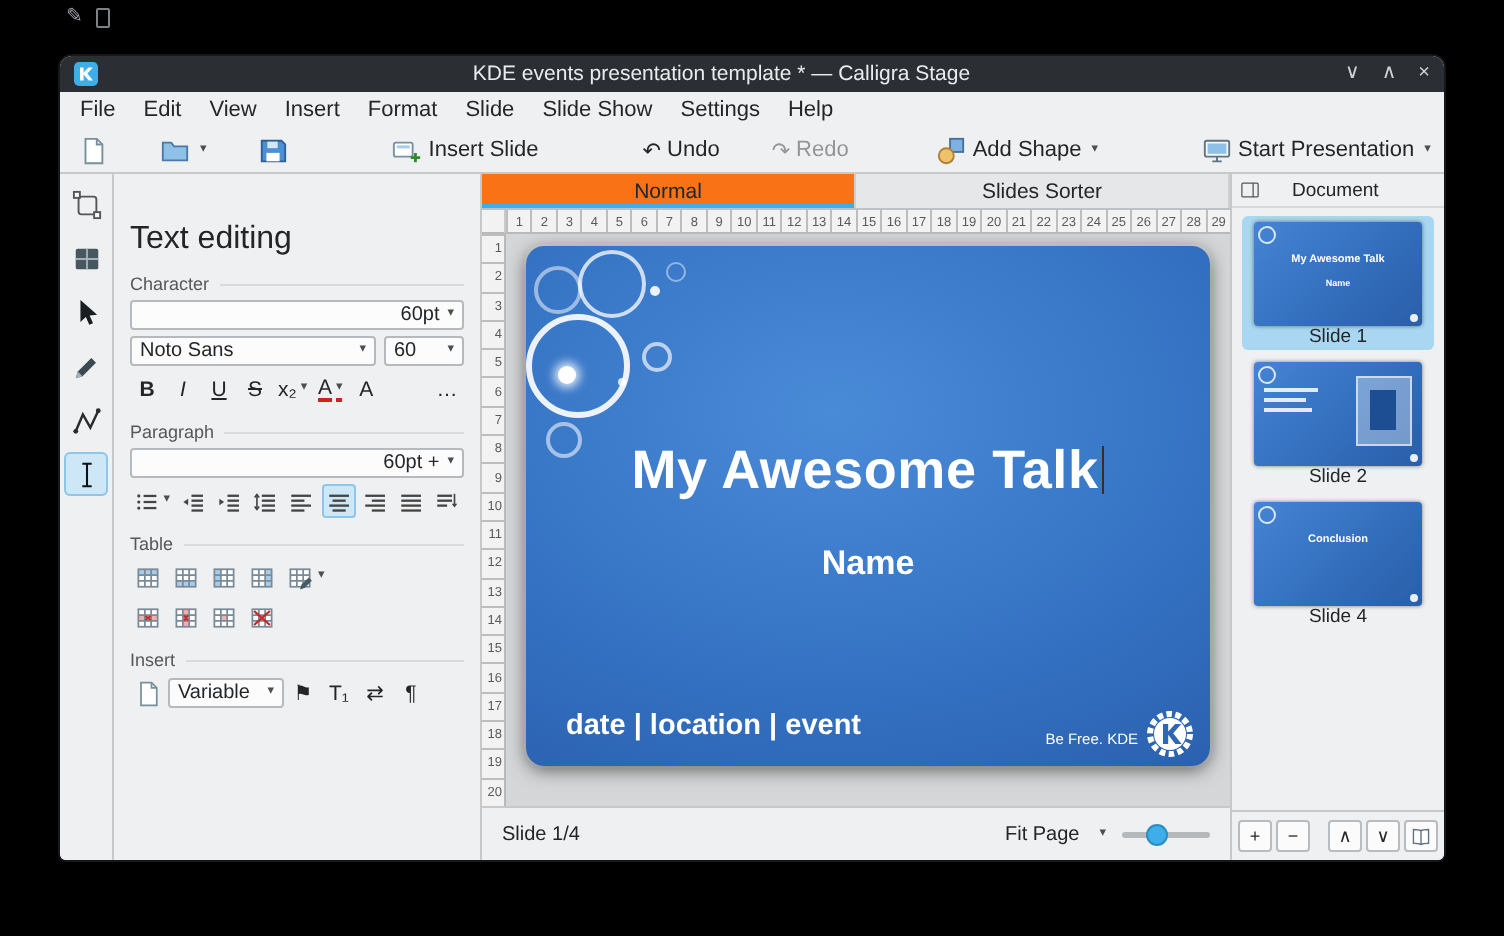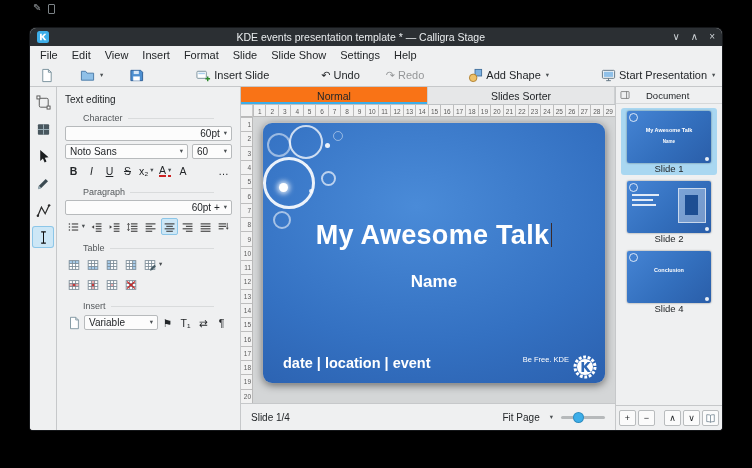--- a/index.html
+++ b/index.html
@@ -27,42 +27,42 @@
   .disabled{opacity:.45}
   .chev{font-size:6.5px;color:#4a4f52;margin-left:2px;line-height:1}
 
   .main{flex:1;display:flex;min-height:0}
   .toolstrip{width:26px;background:#eff0f1;border-right:1px solid #c6c8ca;display:flex;flex-direction:column;align-items:center;padding-top:5px;gap:7px;flex:none}
   .tool{width:20px;height:20px;display:flex;align-items:center;justify-content:center;border-radius:2px}
   .tool svg{width:15px;height:15px}
   .tool.active{background:#cde7f6;box-shadow:0 0 0 1px #8cc6e8}
 
   .options{width:184px;border-right:1px solid #c6c8ca;padding:6px 8px;box-sizing:border-box;background:#eff0f1;flex:none;overflow:hidden}
-  .options-title{font-size:10px;color:#232629;margin:1px 0 7px}
-  .sec{display:flex;align-items:center;gap:5px;font-size:9px;color:#54585b;margin:8px 18px 3px}
+  .options-title{font-size:16px;color:#232629;margin:18px 0 7px}
+  .sec{display:flex;align-items:center;gap:5px;font-size:9px;color:#54585b;margin:8px 0 3px}
   .sec::after{content:"";flex:1;height:1px;background:#d9dbdc}
   .combo{display:flex;align-items:center;border:1px solid #b7babc;background:#fcfcfc;height:15px;font-size:10px;color:#232629;padding:0 4px;border-radius:2px;box-sizing:border-box}
   .combo .chev{margin-left:4px}
   .combo.full{width:100%}
   .combo.right span.val{margin-left:auto}
   .row{display:flex;gap:4px;margin-top:3px}
   .grow{flex:1;min-width:0}
   .combo .val{white-space:nowrap;overflow:hidden}
   .size-combo{width:40px;flex:none}
   .btnrow{display:flex;align-items:center;gap:1px;margin-top:3px}
   .tbtn{height:17px;min-width:17px;border:1px solid transparent;background:transparent;display:inline-flex;align-items:center;justify-content:center;font-size:10.5px;color:#232629;padding:0 1px;border-radius:2px;font-family:"Liberation Sans",sans-serif}
   .tbtn svg{width:14px;height:14px}
   .tbtn.active{background:#cde7f6;border-color:#8cc6e8}
   .tbtn.push{margin-left:auto}
   .tbtn.fw{font-weight:bold}
   .tbtn.it{font-style:italic}
   .tbtn.un span{text-decoration:underline}
   .tbtn.st span{text-decoration:line-through}
   .tbtn.color span{border-bottom:2px solid #cc2222;line-height:10px}
-  .insert-row .combo{width:74px}
+  .insert-row .combo{width:58px}
 
   .center{flex:1;display:flex;flex-direction:column;min-width:0;background:#d4d6d7}
   .tabs{height:17px;display:flex;background:#e6e7e8;border-bottom:1px solid #bfc2c4;flex:none}
   .tab{flex:1;display:flex;align-items:center;justify-content:center;font-size:10.5px;color:#232629;border-right:1px solid #cdd0d2;position:relative}
   .tab.active{background:#f97316}
   .tab.active::after{content:"";position:absolute;left:0;right:0;bottom:0;height:2px;background:#3daee9}
   .ruler-row{display:flex;height:12px;flex:none}
   .corner{width:12px;height:12px;background:#f2f2f2;border-right:1px solid #c9c9c9;border-bottom:1px solid #b9b9b9;box-sizing:border-box}
   .h-ruler{flex:1;background:#f2f2f2;border-bottom:1px solid #b9b9b9;display:flex;overflow:hidden;box-sizing:border-box}
   .h-ruler span{flex:1;font-size:6.5px;color:#5a5a5a;border-left:1px solid #bdbdbd;display:flex;align-items:flex-end;justify-content:center;line-height:1.4;min-width:0}
@@ -79,21 +79,21 @@
   .b4{left:58px;top:48px;width:11px;height:11px;border-color:rgba(255,255,255,.65)}
   .b5{left:62px;top:20px;width:5px;height:5px;border:none;background:rgba(255,255,255,.9)}
   .b6{left:10px;top:88px;width:14px;height:14px;border-color:rgba(255,255,255,.55)}
   .b7{left:46px;top:66px;width:4px;height:4px;border:none;background:rgba(255,255,255,.8)}
   .b8{left:70px;top:8px;width:8px;height:8px;border-width:1.5px;border-color:rgba(255,255,255,.45)}
   .b9{left:16px;top:60px;width:9px;height:9px;border:none;background:#fff;box-shadow:0 0 5px 2px rgba(255,255,255,.8)}
   .slide-title{position:absolute;top:97px;left:0;right:0;text-align:center;color:#fff;font-size:27px;font-weight:bold;letter-spacing:.3px}
   .caret{display:inline-block;width:1px;height:24px;background:#3b2b2b;vertical-align:-3px;margin-left:2px}
   .slide-subtitle{position:absolute;top:149px;left:0;right:0;text-align:center;color:#fff;font-size:17px;font-weight:bold}
   .slide-footer{position:absolute;left:20px;bottom:12px;color:#fff;font-size:14.5px;font-weight:bold}
-  .slide-brand{position:absolute;right:36px;bottom:19px;color:#fff;font-size:7.5px}
+  .slide-brand{position:absolute;right:36px;bottom:9px;color:#fff;font-size:7.5px}
   .kde-logo{position:absolute;right:8px;bottom:4px;width:24px;height:24px}
 
   .statusbar{height:26px;border-top:1px solid #c6c8ca;background:#eff0f1;display:flex;align-items:center;padding:0 10px;font-size:10px;color:#232629;gap:8px;flex:none}
   .sb-spacer{flex:1}
   .slider{width:44px;height:3px;background:#b6b9bb;border-radius:2px;position:relative}
   .slider-handle{position:absolute;top:-3px;width:9px;height:9px;border-radius:50%;background:#3daee9;box-shadow:0 0 0 1px #2d8cc0}
 
   .docker{width:106px;border-left:1px solid #c6c8ca;background:#eff0f1;display:flex;flex-direction:column;flex:none}
   .docker-header{height:16px;display:flex;align-items:center;gap:16px;padding:0 4px;font-size:9.5px;color:#232629;border-bottom:1px solid #d6d8d9;flex:none}
   .docker-header svg{width:10px;height:10px}

